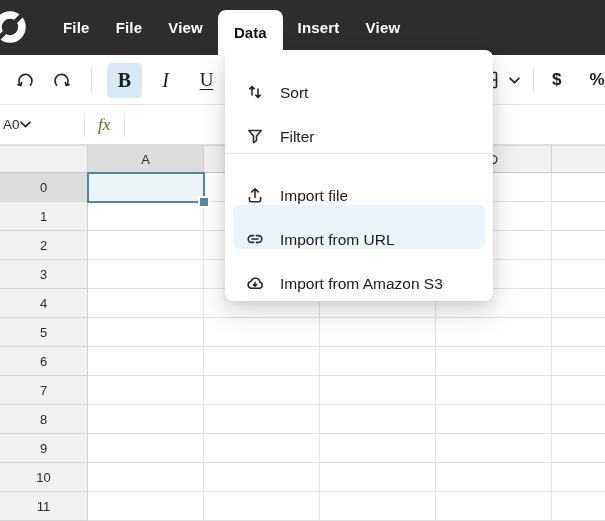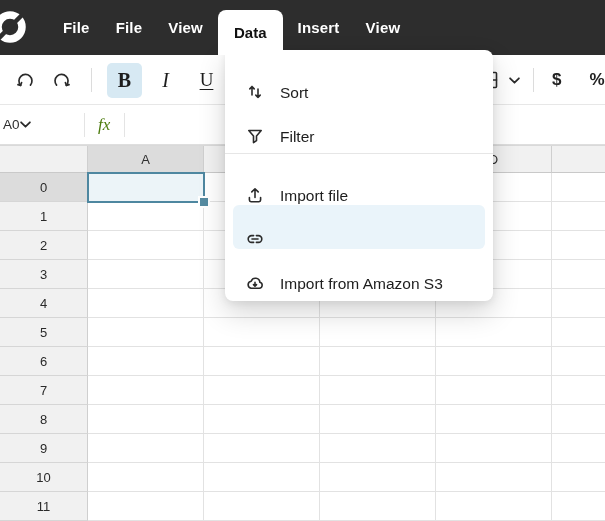--- a/index.html
+++ b/index.html
@@ -219,20 +219,21 @@
     <span>Import file</span>
   </div>
   <div class="dd-item hl">
     <span class="dd-icon">
       <svg width="20" height="20" viewBox="0 0 20 20">
         <path class="stroke-ic" d="M8.6 13.4 H6.6 a3.4 3.4 0 0 1 0 -6.8 h2"></path>
         <path class="stroke-ic" d="M11.4 6.6 h2 a3.4 3.4 0 0 1 0 6.8 h-2"></path>
         <path class="stroke-ic" d="M7 10 h6"></path>
       </svg>
     </span>
+    <span>Import from URL</span>
   </div>
   <div class="dd-item">
     <span class="dd-icon">
       <svg width="20" height="20" viewBox="0 0 20 20">
         <path class="stroke-ic" d="M6 15.2 h8.3 a3 3 0 0 0 .6 -5.9 a4.5 4.5 0 0 0 -8.7 -1.1 a3.55 3.55 0 0 0 -.2 7 z"></path>
         <path class="stroke-ic" d="M10 9.4 v3.6 M8.5 11.6 L10 13.2 L11.5 11.6"></path>
       </svg>
     </span>
     <span>Import from Amazon S3</span>
   </div>

